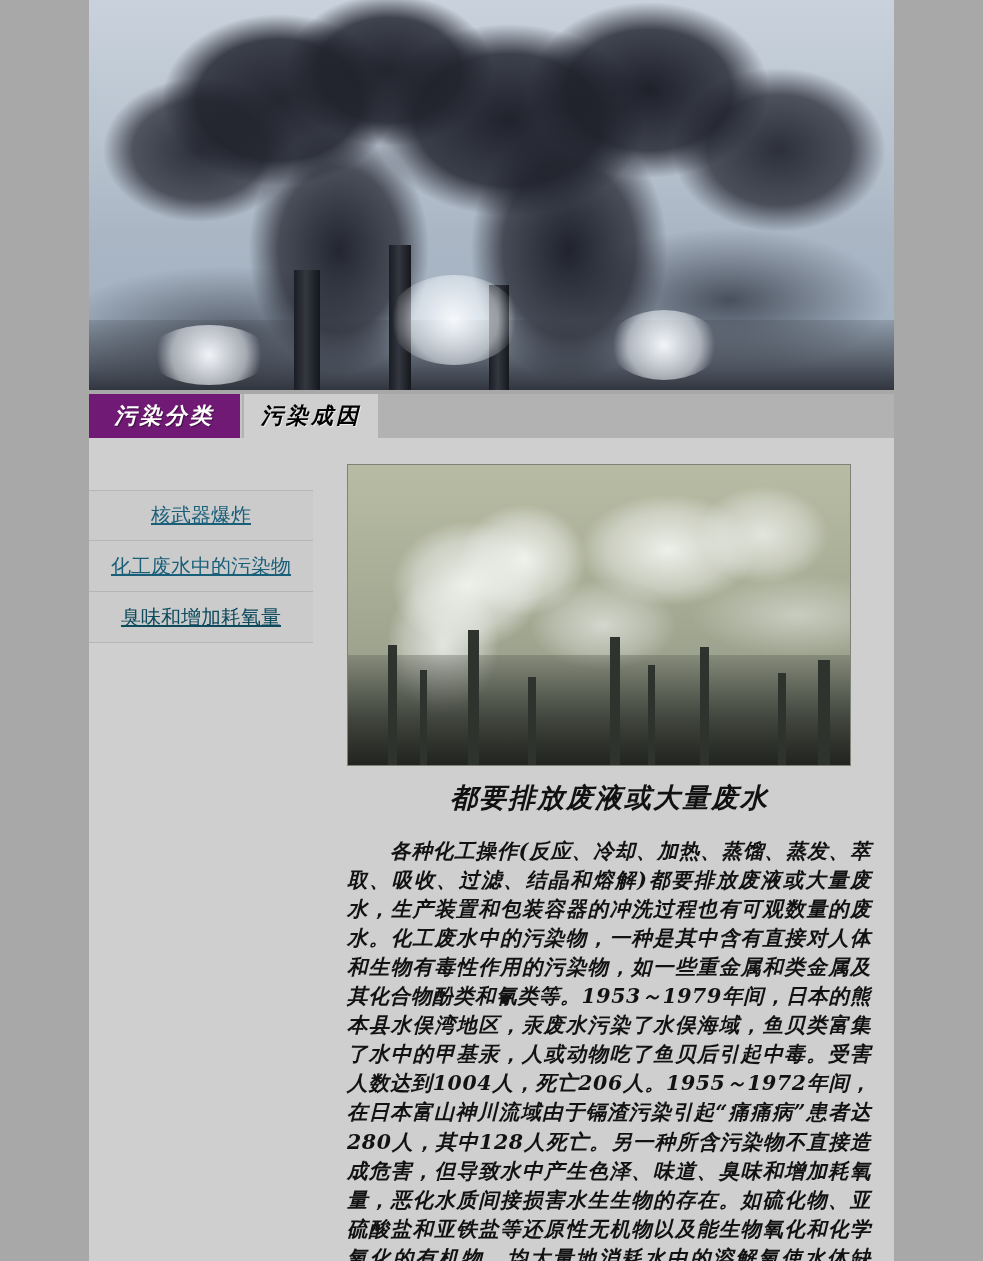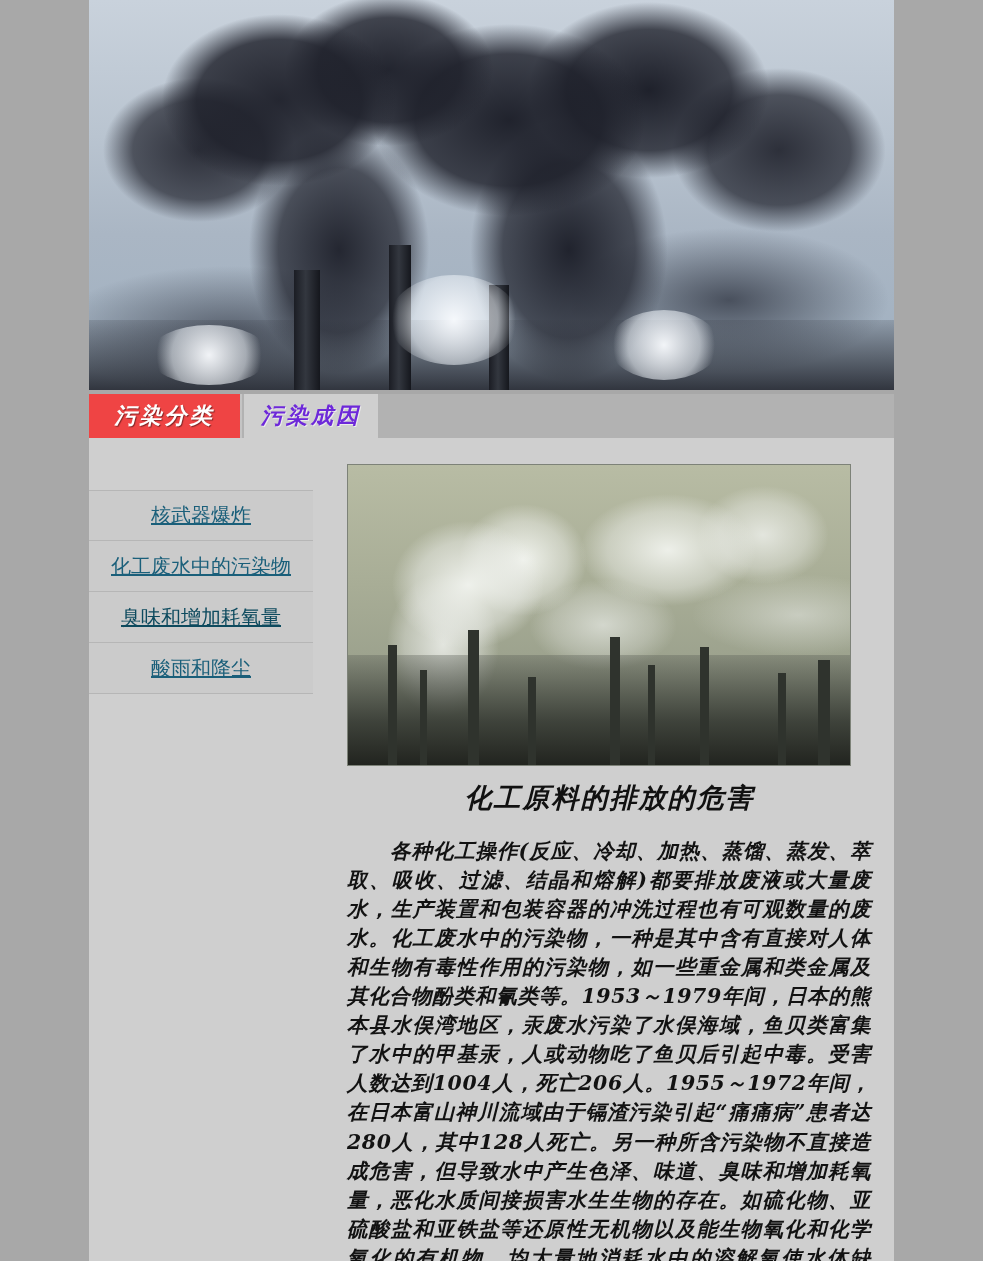--- a/index.html
+++ b/index.html
@@ -97,29 +97,29 @@
     font-weight: bold;
     font-size: 22px;
     letter-spacing: 3px;
     color: #ffffff;
     cursor: pointer;
     font-style: italic;
   }
   .tab.inactive {
     left: 0;
     width: 153px;
-    background: #ef4444;
+    background: #701a75;
     border-right: 2px solid #c4c4c4;
     text-shadow: 1px 1px 1px rgba(0,0,0,0.45);
   }
   .tab.active {
     left: 155px;
     width: 134px;
     background: #cfcfcf;
-    color: #6d28d9;
+    color: #000000;
     text-shadow: 1px 1px 0 rgba(255,255,255,0.6);
   }
 
   
   .content {
     position: absolute;
     left: 89px;
     top: 438px;
     width: 805px;
     height: 823px;
@@ -259,39 +259,36 @@
 
     <nav class="nav">
       <div class="nav-item">
         <a>核武器爆炸</a>
       </div>
       <div class="nav-item">
         <a>化工废水中的污染物</a>
       </div>
       <div class="nav-item current">
         <a>臭味和增加耗氧量</a>
-      </div>
-      <div class="nav-item">
-        <a>酸雨和降尘</a>
       </div>
     </nav>
 
     <article class="article">
       <div class="article-photo">
         <div class="ph-sky"></div>
         <div class="ph-smoke"></div>
         <div class="ph-plant"></div>
         <div class="ph-tower t1"></div>
         <div class="ph-tower t2"></div>
         <div class="ph-tower t3"></div>
         <div class="ph-tower t4"></div>
         <div class="ph-tower t5"></div>
         <div class="ph-tower t6"></div>
         <div class="ph-tower t7"></div>
         <div class="ph-tower t8"></div>
         <div class="ph-tower t9"></div>
       </div>
-      <h1 class="article-title">化工原料的排放的危害</h1>
+      <h1 class="article-title">都要排放废液或大量废水</h1>
       <p class="article-body">各种化工操作(反应、冷却、加热、蒸馏、蒸发、萃取、吸收、过滤、结晶和熔解)都要排放废液或大量废水，生产装置和包装容器的冲洗过程也有可观数量的废水。化工废水中的污染物，一种是其中含有直接对人体和生物有毒性作用的污染物，如一些重金属和类金属及其化合物酚类和氰类等。1953～1979年间，日本的熊本县水俣湾地区，汞废水污染了水俣海域，鱼贝类富集了水中的甲基汞，人或动物吃了鱼贝后引起中毒。受害人数达到1004人，死亡206人。1955～1972年间，在日本富山神川流域由于镉渣污染引起“痛痛病”患者达280人，其中128人死亡。另一种所含污染物不直接造成危害，但导致水中产生色泽、味道、臭味和增加耗氧量，恶化水质间接损害水生生物的存在。如硫化物、亚硫酸盐和亚铁盐等还原性无机物以及能生物氧化和化学氧化的有机物，均大量地消耗水中的溶解氧使水体缺氧，从而造成水体的富营养化。</p>
     </article>
 
   </div>
 </div>
 
 </body></html>

